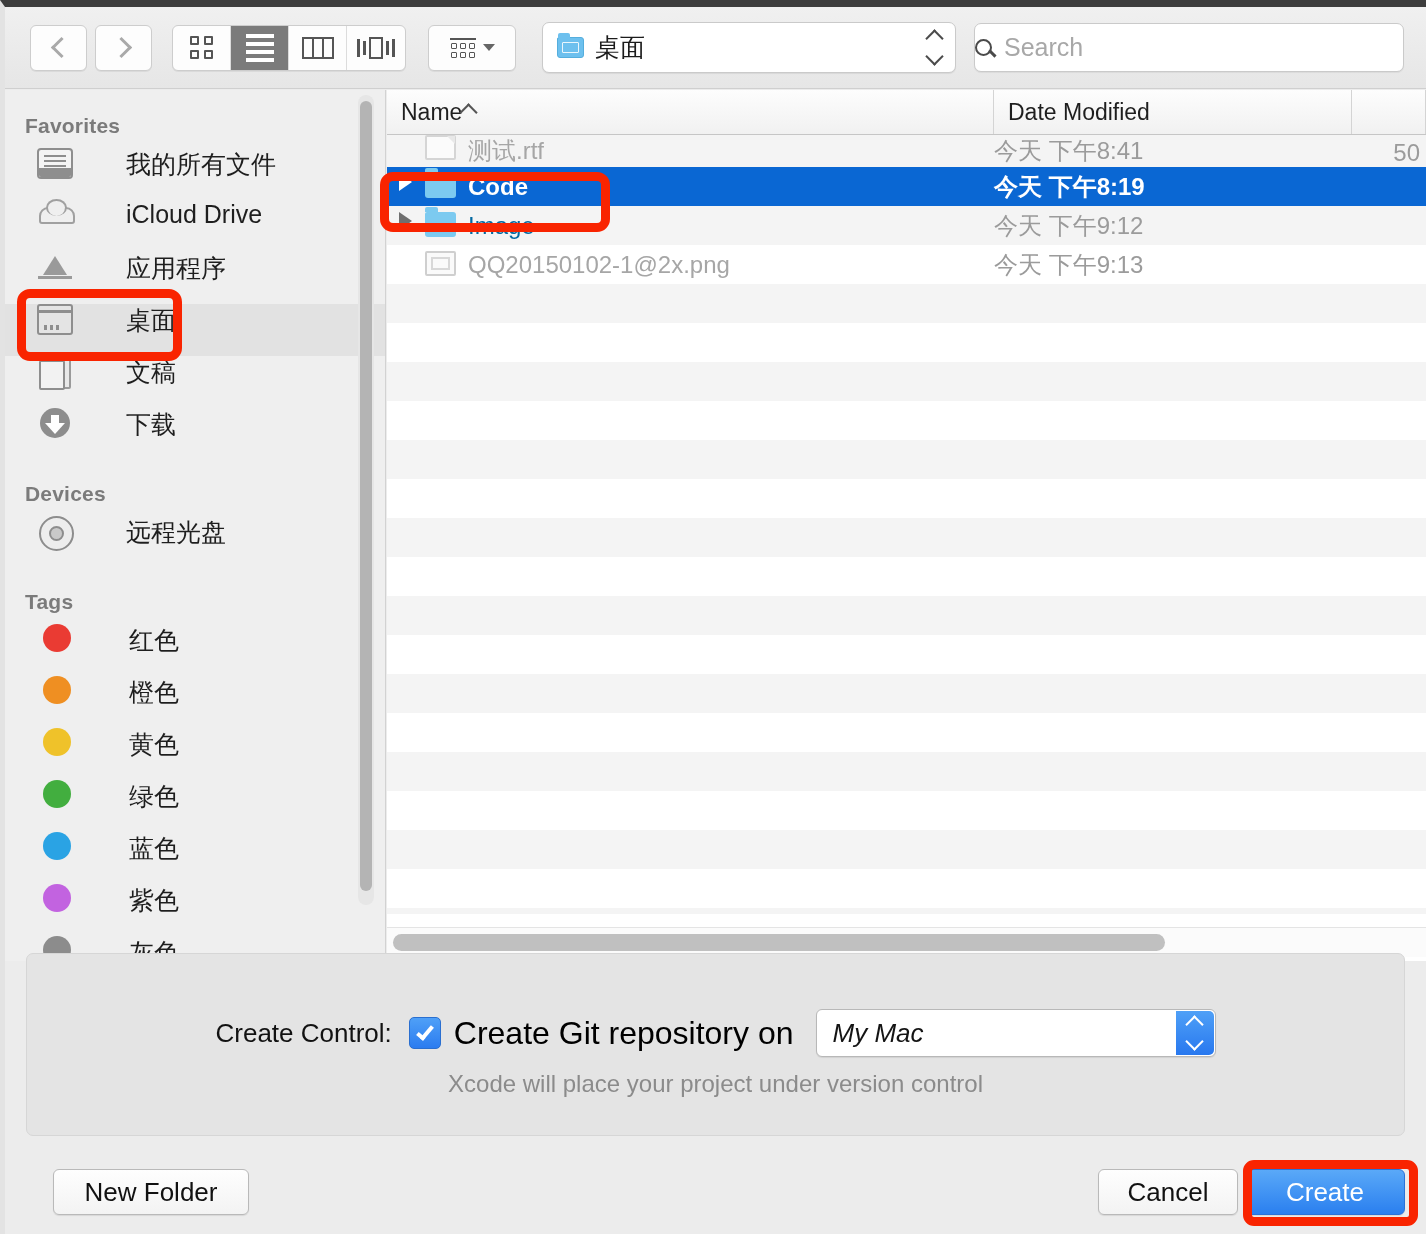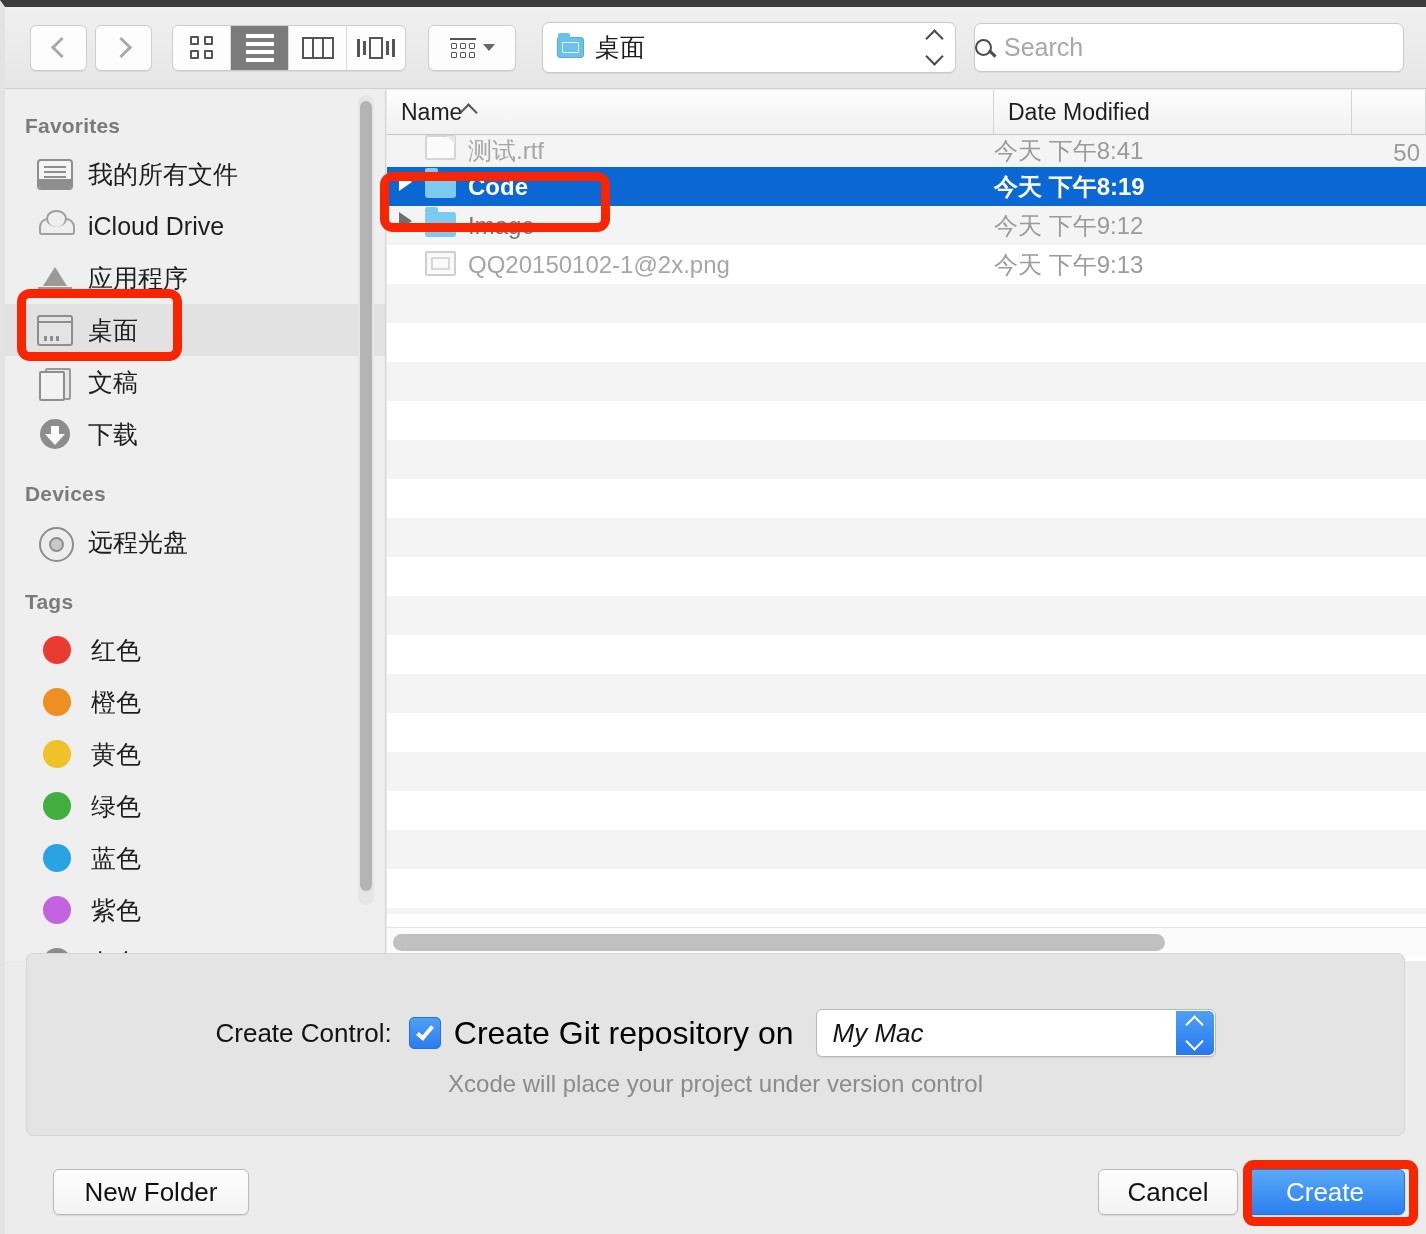--- a/index.html
+++ b/index.html
@@ -133,22 +133,22 @@
     background: #efefef;
     border-right: 1px solid #d2d2d2;
     overflow: hidden;
     padding-top: 14px;
   }
   .sec-head {
     font-size: 21px; font-weight: bold; color: #7b7b7b;
     padding: 10px 0 10px 20px; letter-spacing: 0.2px;
   }
   .sb-row {
-    height: 52px; display: flex; align-items: center;
-    padding-left: 32px; cursor: default;
+    height: 52px; display: flex; align-items: flex-start;
+    padding-left: 32px; cursor: default; gap: 38px;
   }
   .sb-row.selected { background: #e2e2e2; }
   .sb-label { font-size: 25px; color: #1e1e1e; margin-left: 15px; }
   .sb-ico { width: 36px; height: 31px; flex: 0 0 36px; position: relative; }
 
   
   .ic-allfiles { background: #f4f4f4; border: 2px solid #8e8e8e; border-radius: 4px; }
   .ic-allfiles::after {
     content:""; position:absolute; left: 5px; right: 5px; top: 5px; height: 12px;
     background: repeating-linear-gradient(#8e8e8e 0 2px, transparent 2px 5px);
@@ -262,21 +262,21 @@
   .frow.sel .fr-tri { border-left-color: #fff; }
   .fr-icon { width: 31px; height: 25px; flex: 0 0 31px; margin-right: 12px; position: relative; }
   .fi-folder { background: #7ccaf0; border-radius: 2px 3px 3px 3px; }
   .fi-folder::before { content:""; position:absolute; top:-5px; left:0; width: 13px; height: 5px; background: #7ccaf0; border-radius: 2px 2px 0 0; }
   .fi-png { border: 2px solid #cfcfcf; background: #fafafa; border-radius: 2px; }
   .fi-png::after { content:""; position: absolute; left: 4px; top: 4px; right: 4px; bottom: 4px; border: 2px solid #d8d8d8; }
   .fi-rtf { border: 2px solid #d5d5d5; background: #fbfbfb; border-radius: 2px; }
   .fi-rtf::after { content:""; position:absolute; right:-1px; top:-1px; border-left: 8px solid transparent; border-top: 8px solid #e8e8e8; }
   .fr-label { font-size: 24px; color: #a6a6a6; }
   .frow.sel .fr-label { color: #fff; font-weight: bold; }
-  .fr-label.dark { color: #737373; }
+  .fr-label.dark { color: #0369a1; }
 
   .hscroll {
     position: absolute; left: 6px; bottom: 11px; width: 772px; height: 17px;
     background: #c0c0c0; border-radius: 9px;
   }
   .hscroll-track { position: absolute; left: 0; right: 0; bottom: 5px; height: 30px; background: #fbfbfb; border-top: 1px solid #e4e4e4; }
 
   
   .accessory {
     position: absolute; left: 0; right: 0; bottom: 83px; height: 190px;

